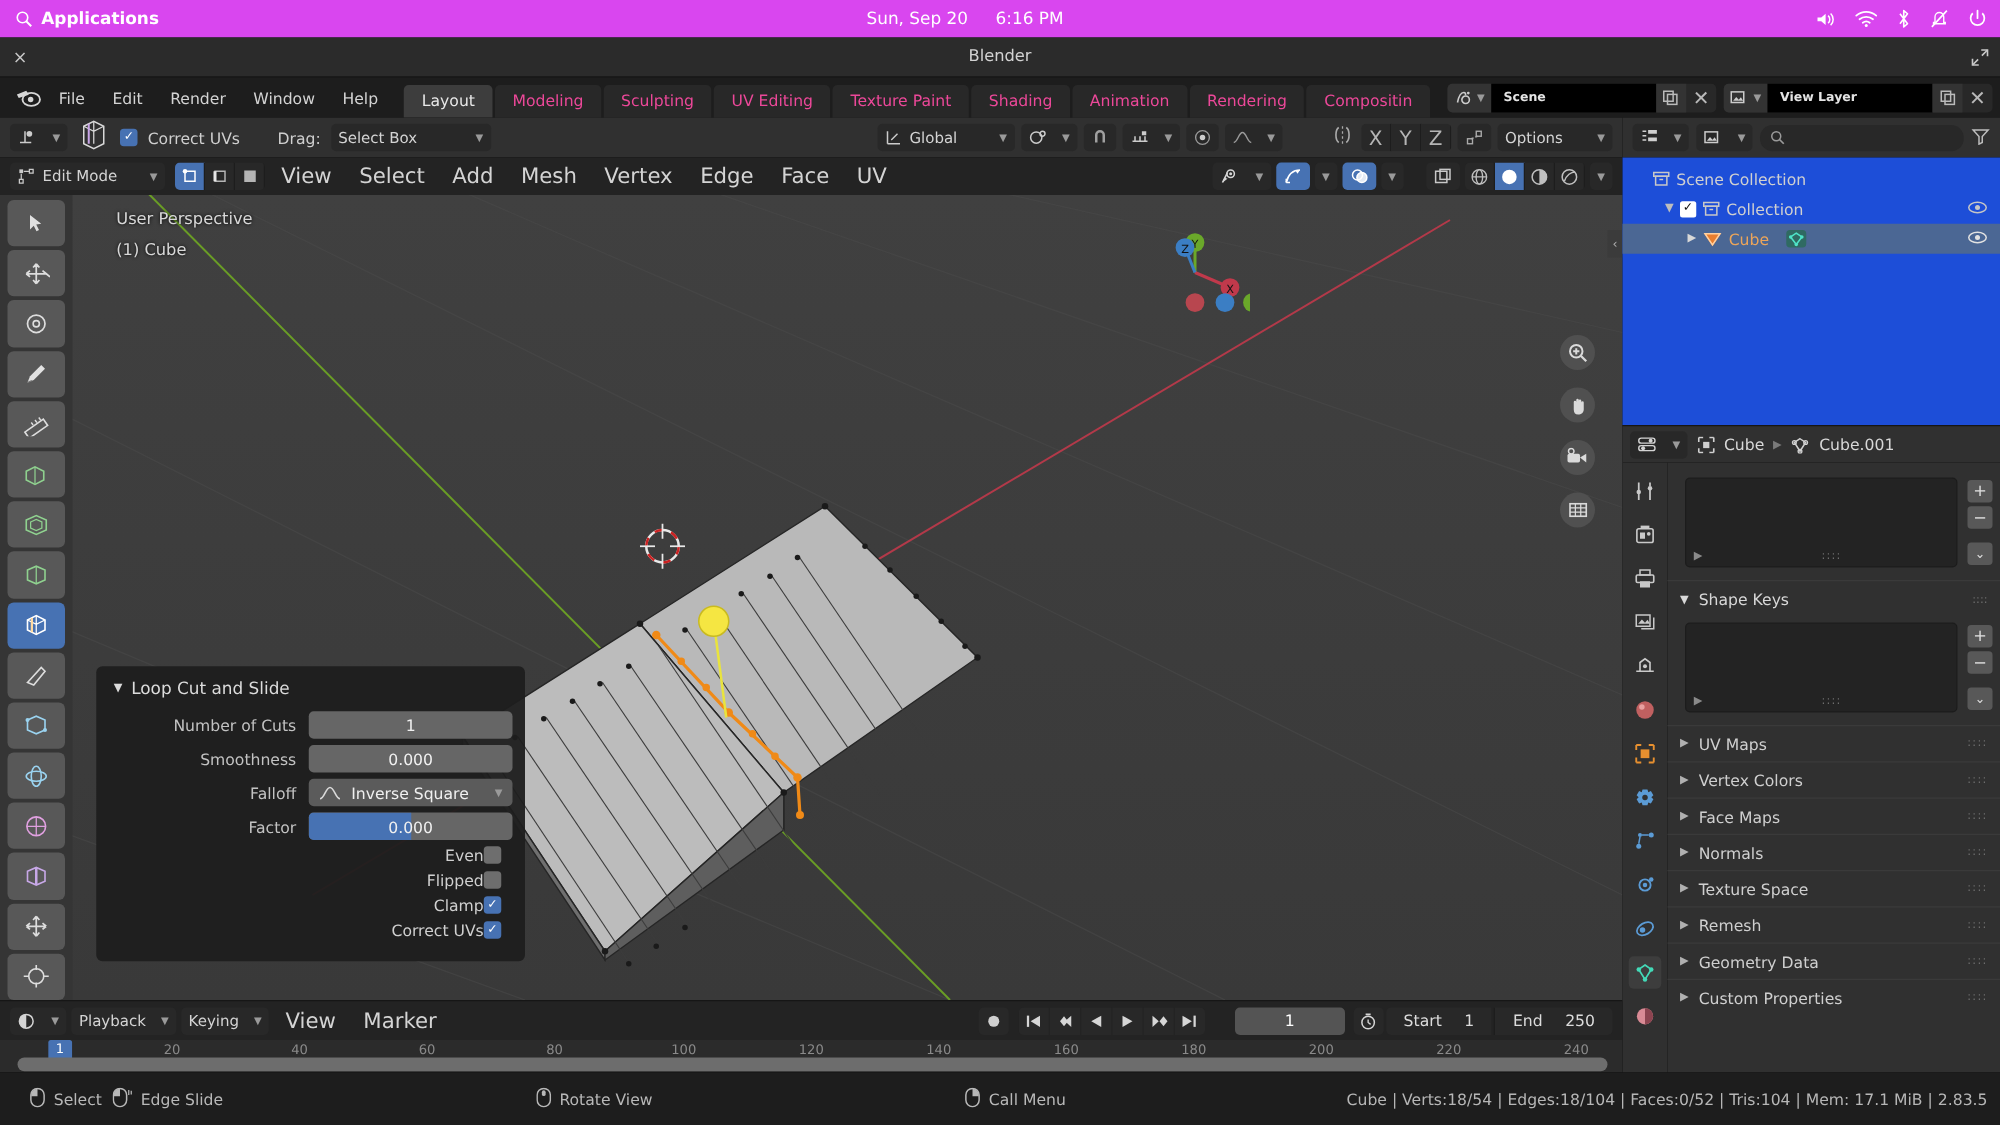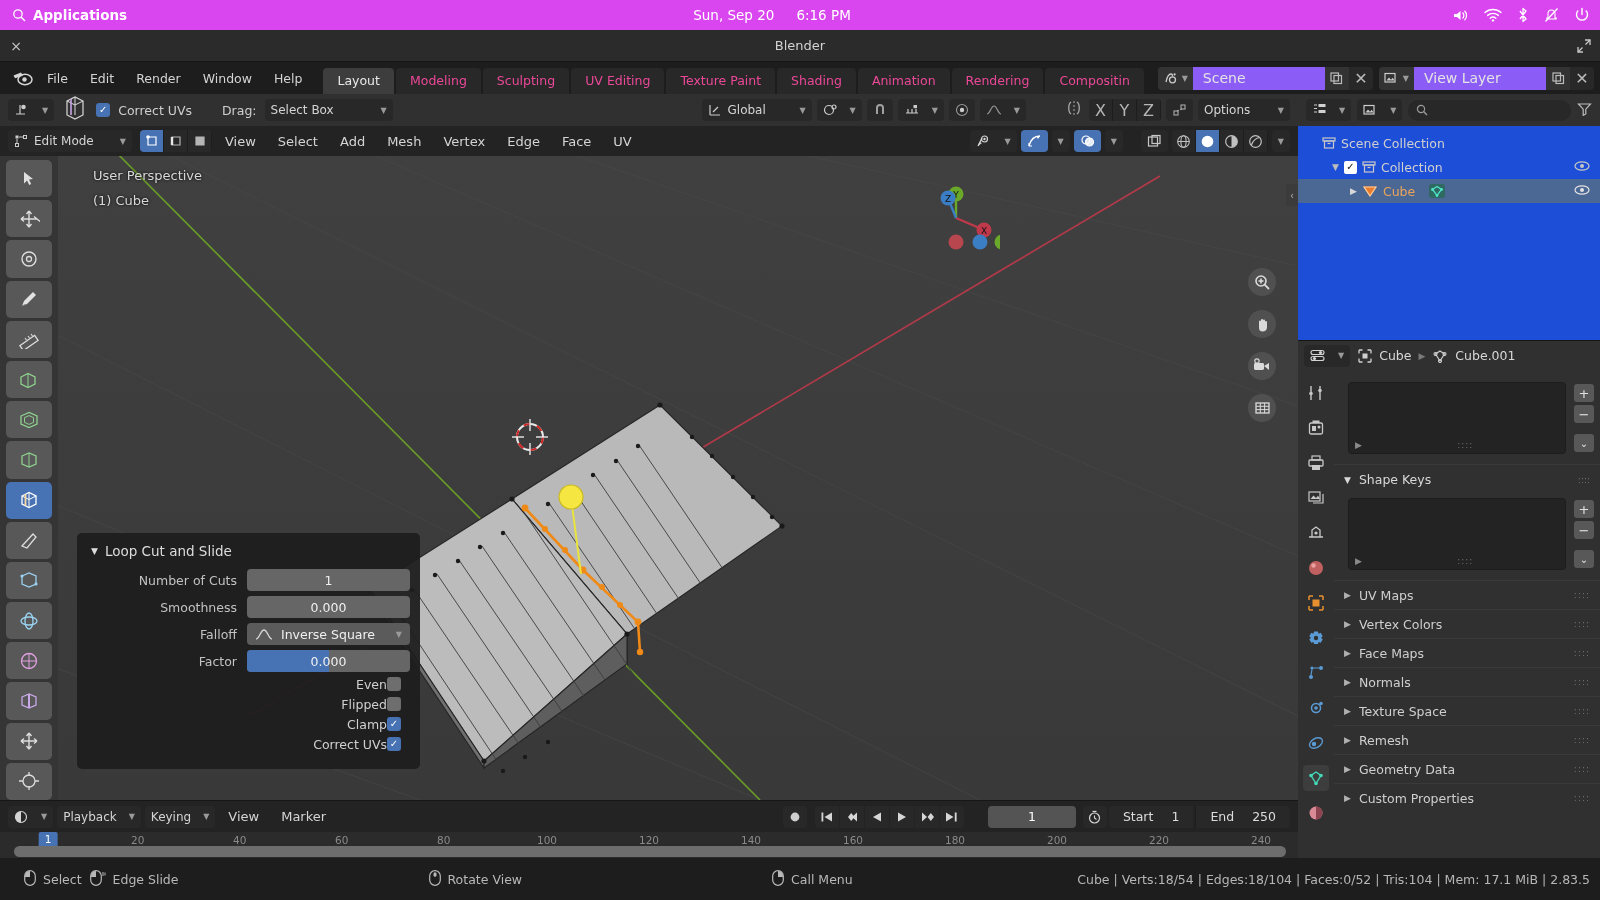--- a/index.html
+++ b/index.html
@@ -60,22 +60,22 @@
   .ws-tab.active { background: #3d3d3d; color: #e8e8e8; }
   .topbar-right { margin-left: auto; display: flex; align-items: center; gap: 0; padding-right: 6px; }
   .scene-field {
     display: flex; align-items: center; background: #282828; border-radius: 4px; height: 23px; margin-left: 6px;
   }
   .scene-icon-btn {
     display: flex; align-items: center; gap: 2px; padding: 0 5px; height: 23px;
     background: #333; border-radius: 4px 0 0 4px; color: #ccc;
   }
   .scene-name {
-    background: #8b5cf6; color: #e4e4e4; font-size: 14px; padding: 0 14px 0 10px;
-    height: 23px; line-height: 23px; min-width: 132px;
+    background: #000000; color: #e4e4e4; font-size: 10px; padding: 0 14px 0 10px;
+    height: 23px; line-height: 23px; min-width: 132px; font-weight: bold;
   }
   .icon-btn-sq {
     width: 24px; height: 23px; display: flex; align-items: center; justify-content: center;
     color: #b9b9b9; background: #333;
   }
   .icon-btn-sq.flat { background: transparent; }
 
   
   .vp-tool-header {
     position: absolute; top: 94px; left: 0; width: 1298px; height: 32px;
@@ -84,21 +84,21 @@
   .vp-header {
     position: absolute; top: 126px; left: 0; width: 1298px; height: 30px;
     background: #232323; display: flex; align-items: center; gap: 4px; padding: 0 8px;
   }
   .dd {
     display: flex; align-items: center; gap: 6px; background: #282828;
     border-radius: 4px; height: 22px; padding: 0 6px; color: #d4d4d4; font-size: 12px;
   }
   .dd.wide { min-width: 128px; }
   .chev { font-size: 8px; color: #9a9a9a; margin-left: auto; padding-left: 6px;}
-  .hdr-menu { color: #d4d4d4; font-size: 13px; padding: 3px 9px; border-radius: 3px; }
+  .hdr-menu { color: #d4d4d4; font-size: 17px; padding: 3px 9px; border-radius: 3px; }
   .toggle-grp { display: flex; border-radius: 4px; overflow: hidden; }
   .tg {
     width: 24px; height: 22px; background: #282828; display: flex;
     align-items: center; justify-content: center; color: #b5b5b5; border-right: 1px solid #1d1d1d;
   }
   .tg.on { background: #4772b3; color: #fff; }
   .chk {
     width: 14px; height: 14px; border-radius: 3px; background: #4772b3;
     display: inline-flex; align-items: center; justify-content: center;
     color: #fff; font-size: 10px; line-height: 1;

